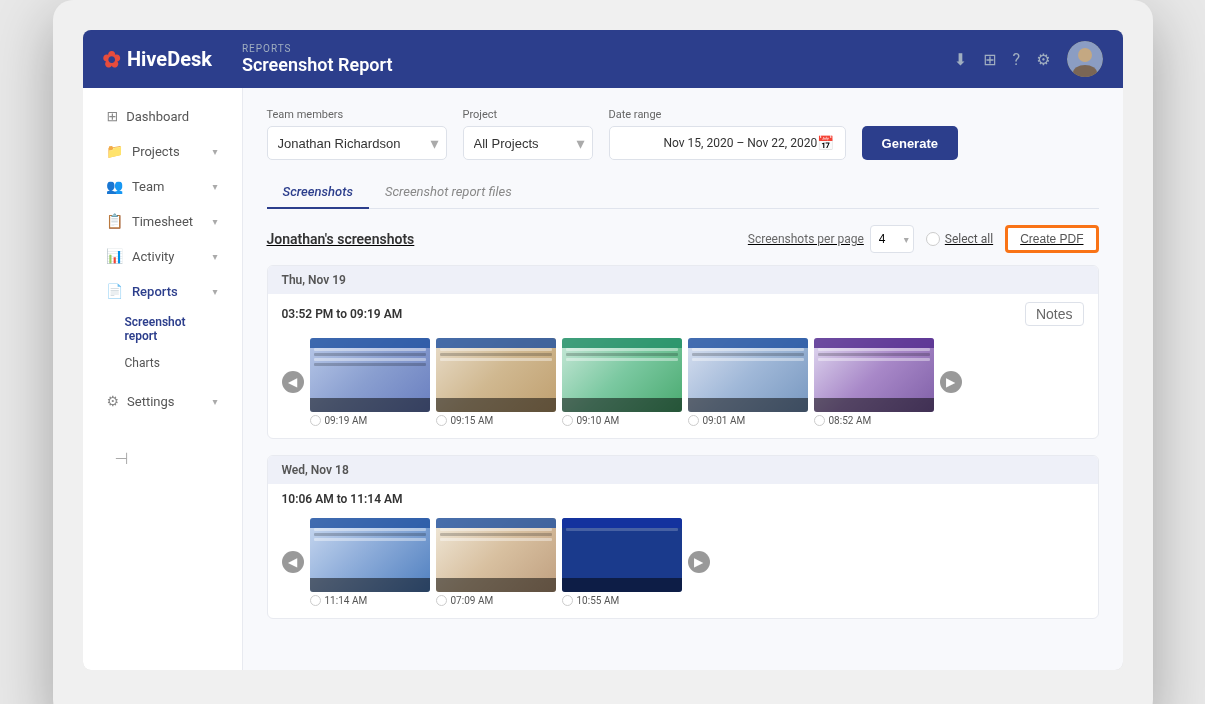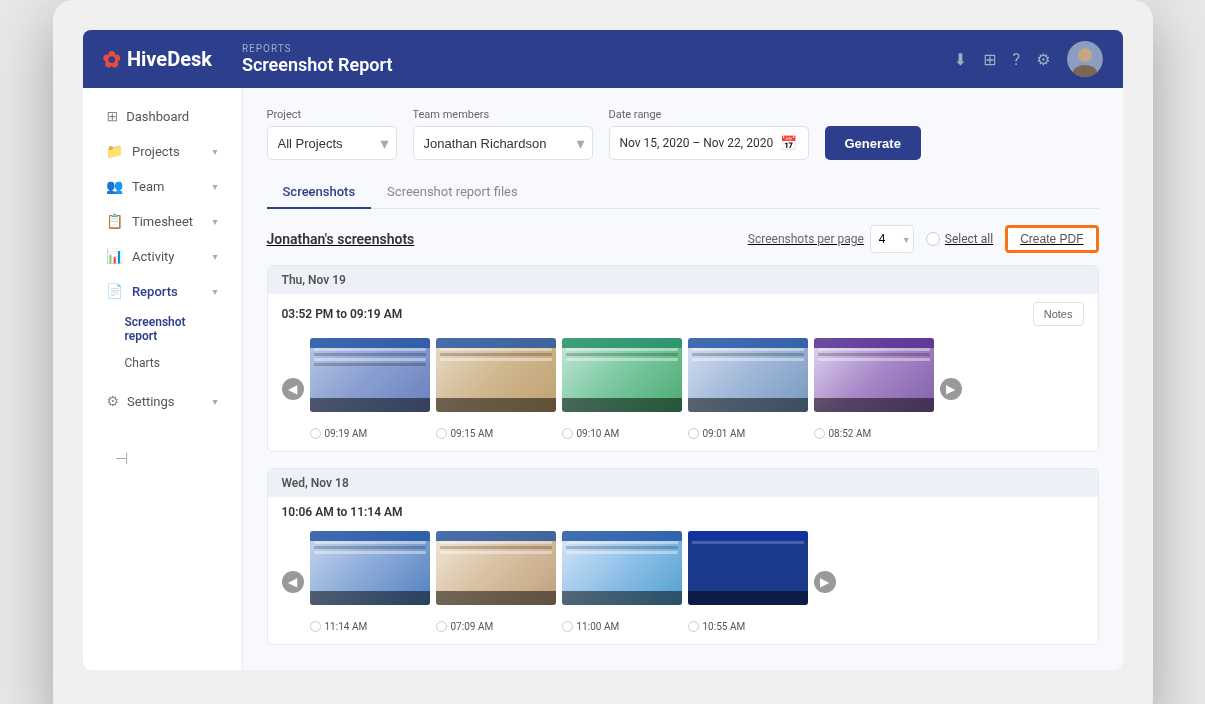--- a/index.html
+++ b/index.html
@@ -206,20 +206,21 @@
       font-size: 13px;
       font-weight: 600;
       cursor: pointer;
     }
     
     .tabs {
       display: flex;
       gap: 0;
       border-bottom: 1px solid #e0e4ed;
       margin-bottom: 16px;
+      font-style: italic;
     }
     .tab {
       padding: 8px 16px;
       font-size: 13px;
       color: #888;
       cursor: pointer;
       border-bottom: 2px solid transparent;
       margin-bottom: -1px;
     }
     .tab.active {
@@ -320,21 +321,21 @@
       font-size: 12px;
       font-weight: 600;
       color: #333;
     }
     .notes-btn {
       height: 24px;
       border: 1px solid #dde1e9;
       background: #fff;
       border-radius: 4px;
       padding: 0 10px;
-      font-size: 11px;
+      font-size: 14px;
       color: #666;
       cursor: pointer;
     }
     
     .screenshots-row {
       position: relative;
       display: flex;
       align-items: center;
       padding: 4px 14px 12px 14px;
       gap: 6px;
@@ -361,21 +362,21 @@
       height: 74px;
       border-radius: 3px;
       overflow: hidden;
       position: relative;
       background: #d0d8e8;
     }
     .screenshot-time {
       display: flex;
       align-items: flex-end;
       gap: 4px;
-      margin-top: 16px;
+      margin-top: 3px;
       font-size: 10px;
       color: #555;
     }
     .time-checkbox {
       width: 11px;
       height: 11px;
       border: 1px solid #ccc;
       border-radius: 50%;
       background: #fff;
       flex-shrink: 0;
@@ -506,39 +507,39 @@
 
         <div style="margin-top: auto; padding: 20px 16px 10px;">
           <span class="sidebar-collapse">⊣</span>
         </div>
       </div>
 
       <div class="content">
 
         <div class="filters-row">
           <div class="filter-group">
+            <label>Team members</label>
+            <div class="filter-select-wrap">
+              <select class="filter-select">
+                <option>Jonathan Richardson</option>
+              </select>
+            </div>
+          </div>
+          <div class="filter-group">
             <label>Project</label>
             <div class="filter-select-wrap">
               <select class="filter-select" style="min-width:130px;">
                 <option>All Projects</option>
               </select>
             </div>
           </div>
           <div class="filter-group">
-            <label>Team members</label>
-            <div class="filter-select-wrap">
-              <select class="filter-select">
-                <option>Jonathan Richardson</option>
-              </select>
-            </div>
-          </div>
-          <div class="filter-group">
             <label>Date range</label>
             <div class="date-input">
-              <span style="font-size:12px;">Nov 15, 2020 – Nov 22, 2020</span>
+              <span style="font-size:12px;margin-left:44px;">Nov 15, 2020 – Nov 22, 2020</span>
               <span class="date-icon">📅</span>
             </div>
           </div>
           <button class="generate-btn">Generate</button>
         </div>
 
         <div class="tabs">
           <div class="tab active">Screenshots</div>
           <div class="tab">Screenshot report files</div>
         </div>
@@ -678,35 +679,20 @@
                     <div class="thumb-line"></div>
                   </div>
                 <div class="thumb-stripe"></div>
               </div>
               <div class="screenshot-time">
                 <div class="time-checkbox"></div>
                 <span>07:09 AM</span>
               </div>
             </div>
             <div class="screenshot-item">
-              <div class="screenshot-thumb thumb-8">
-                <div class="thumb-bar"></div>
-                <div class="thumb-content">
-                    <div class="thumb-line"></div>
-                    <div class="thumb-line-dark"></div>
-                    <div class="thumb-line"></div>
-                  </div>
-                <div class="thumb-stripe"></div>
-              </div>
-              <div class="screenshot-time">
-                <div class="time-checkbox"></div>
-                <span>11:00 AM</span>
-              </div>
-            </div>
-            <div class="screenshot-item">
               <div class="screenshot-thumb thumb-9">
                 <div class="thumb-bar" style="background: rgba(20,50,160,0.9);"></div>
                 <div class="thumb-content">
                     <div class="thumb-line" style="background: rgba(255,255,255,0.2);"></div>
                   </div>
                 <div class="thumb-stripe"></div>
               </div>
               <div class="screenshot-time">
                 <div class="time-checkbox"></div>
                 <span>10:55 AM</span>

